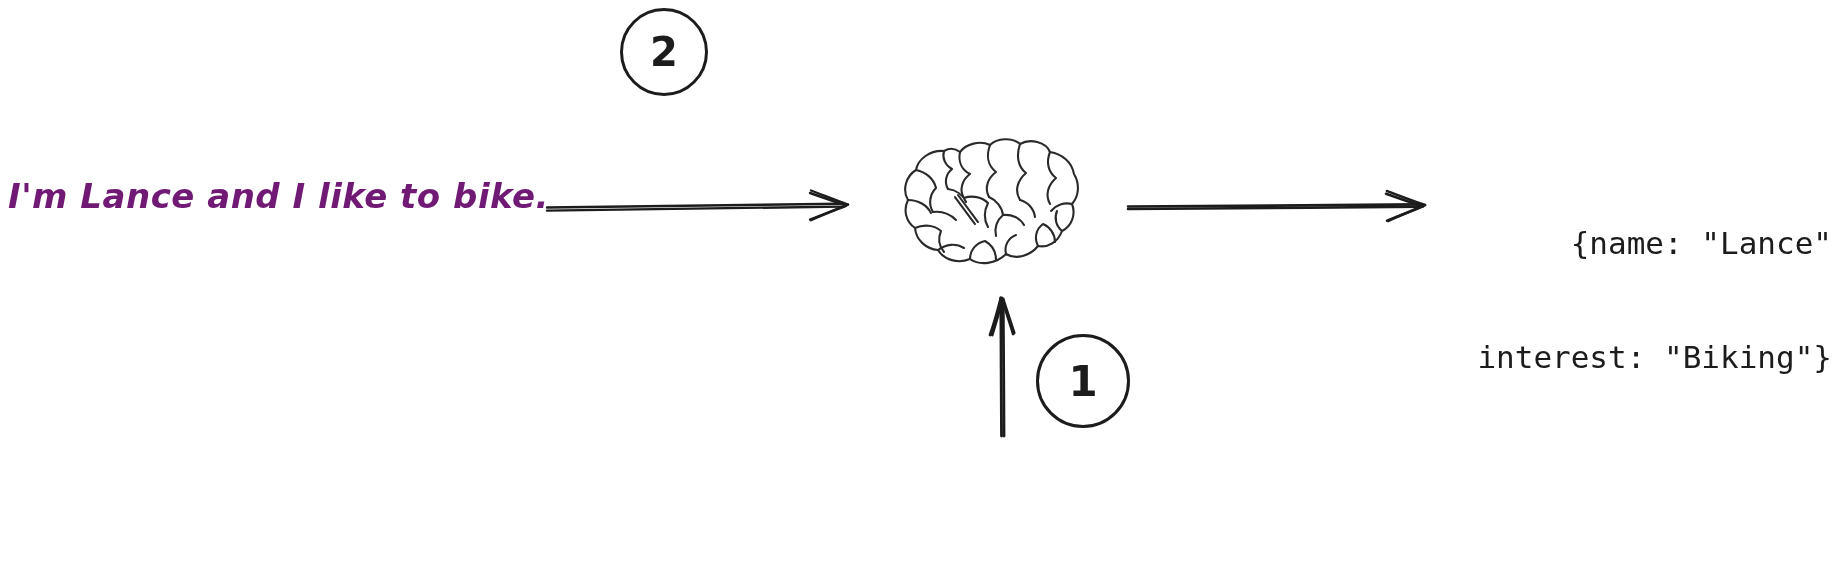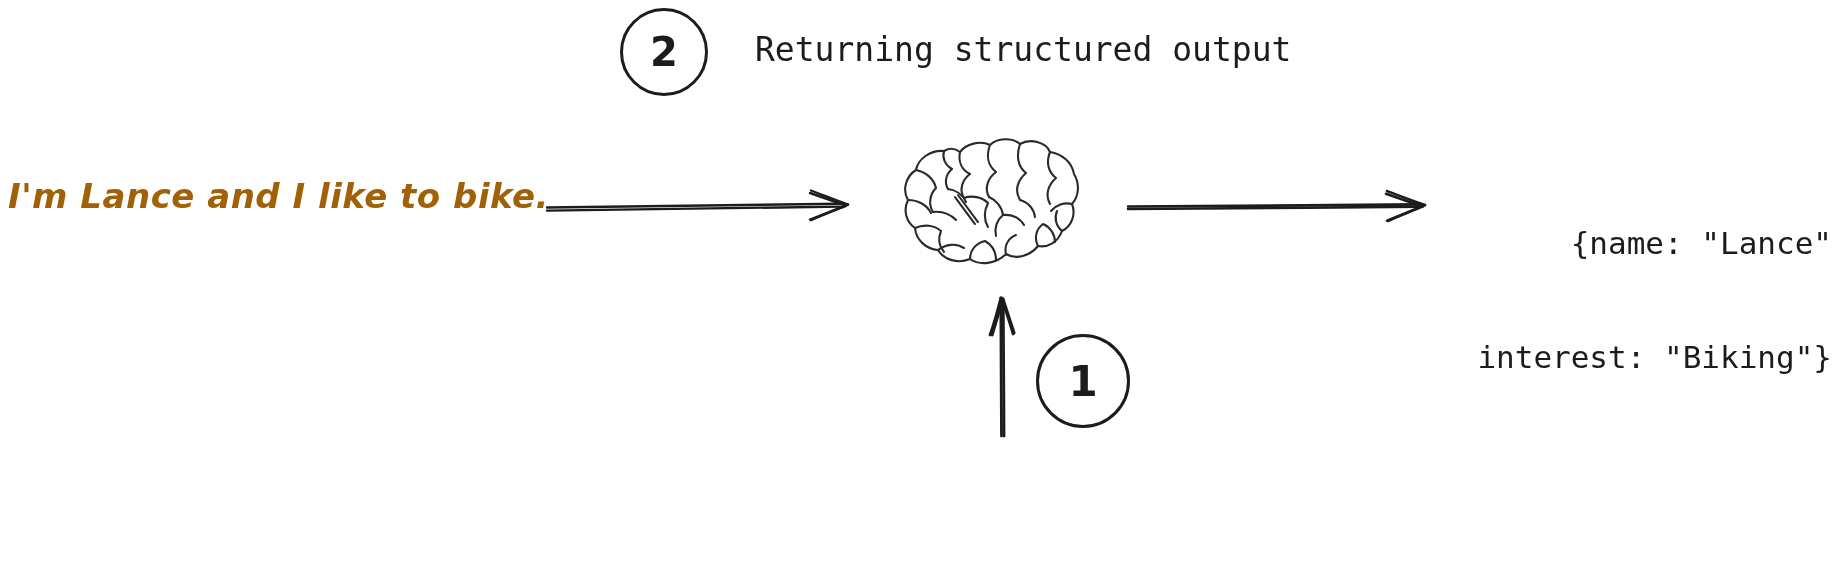--- a/index.html
+++ b/index.html
@@ -23,21 +23,21 @@
   }
   .abs { position: absolute; }
 
   
   .hand-text {
     font-family: "DejaVu Sans", sans-serif;
     font-style: italic;
     font-weight: 600;
     font-size: 34px;
     letter-spacing: 0.5px;
-    color: #a16207;
+    color: #701a75;
     white-space: nowrap;
   }
   .mono-step {
     font-family: "DejaVu Sans Mono", monospace;
     font-size: 33px;
     color: #1c1c1c;
     white-space: nowrap;
   }
   .mono-block {
     font-family: "DejaVu Sans Mono", monospace;
@@ -66,21 +66,20 @@
 </style>
 </head>
 <body>
 
 <div class="stage">
 
   <div class="abs step-circle" style="left:620px; top:8px; width:82px; height:82px; font-size:40px;">
     <span>2</span>
   </div>
 
-  <div class="abs mono-step" style="left:755px; top:30px;">Returning structured output</div>
 
   <div class="abs hand-text" style="left:8px; top:176px;">I'm Lance and I like to bike.</div>
 
   <div class="abs" style="left:545px; top:185px;">
     <svg width="320" height="40" viewBox="0 0 320 40" aria-hidden="true">
       <g fill="none" stroke="#1c1c1c" stroke-width="2.4" stroke-linecap="round" stroke-linejoin="round">
         <path d="M2,22.5 C80,21.6 180,20.6 296,18.8"></path>
         <path d="M2,25.6 C80,24.8 180,23.8 298,21.6"></path>
         <path d="M266,5.5 C278,10 290,15 303,19.6"></path>
         <path d="M265,8.0 C277,12.2 289,16.4 301,20.4"></path>

